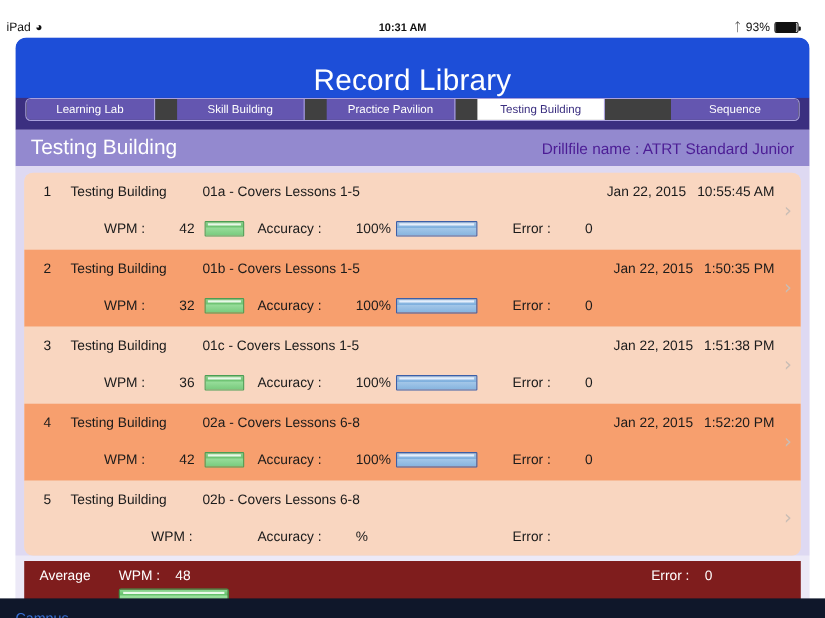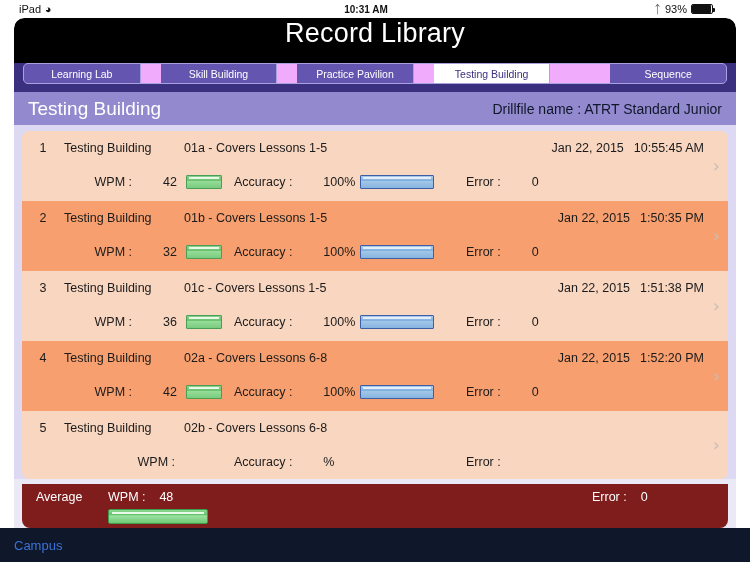--- a/index.html
+++ b/index.html
@@ -8,23 +8,24 @@
     background: #ffffff;
     font-family: "Liberation Sans", sans-serif;
     overflow: hidden;
   }
 
   
   .statusbar {
     height: 18px; width: 732px;
     background: #ffffff;
     display: flex; align-items: center;
-    padding: 0 19px;
+    padding: 0 6px;
     font-size: 11px; color: #111;
     position: relative;
+    margin-top: 16px;
   }
   .sb-left { display: flex; align-items: center; gap: 4px; }
   .sb-center {
     position: absolute; left: 0; right: 0;
     text-align: center; font-size: 10px; font-weight: bold; color: #111;
   }
   .sb-right {
     margin-left: auto; display: flex; align-items: center; gap: 4px;
     position: relative; z-index: 2;
   }
@@ -52,42 +53,42 @@
     position: absolute;
     left: 14px; top: 0px;
     width: 722px;
     background: #ece9f7;
     border-radius: 10px 10px 10px 10px;
     overflow: hidden;
   }
 
   
   .app-header {
-    background: #000000;
-    height: 45px;
-    display: flex; align-items: flex-start; justify-content: center;
+    background: #1d4ed8;
+    height: 55px;
+    display: flex; align-items: flex-end; justify-content: center;
     border-radius: 10px 10px 0 0;
   }
   .app-title {
     color: #ffffff; font-size: 27px; font-weight: normal;
     letter-spacing: 0.2px;
   }
 
   
   .tabbar-wrap {
     background: #3b2f80;
     padding: 0 9px 8px 9px;
   }
   .tabbar {
     display: flex;
     border: 1px solid #a9a0dd;
     border-radius: 5px;
     overflow: hidden;
     height: 21px;
-    background: #f0abfc;
+    background: #404040;
     gap: 20px;
   }
   .tab {
     flex: 1;
     display: flex; align-items: center; justify-content: center;
     font-size: 10.5px;
     color: #ffffff;
     background: #6456b0;
     border-right: 1px solid #a9a0dd;
     cursor: default;
@@ -97,21 +98,21 @@
   .tab.active { background: #ffffff; color: #3b2f80; }
 
   
   .subheader {
     background: #9389cf;
     height: 33px;
     display: flex; align-items: center;
     padding: 0 14px;
   }
   .sub-title { color: #ffffff; font-size: 19px; }
-  .sub-right { margin-left: auto; color: #0f172a; font-size: 14px; }
+  .sub-right { margin-left: auto; color: #4c1d95; font-size: 14px; }
 
   
   .list-area {
     background: #ded9f2;
     padding: 6px 8px 0 8px;
   }
   .list {
     background: #f6dac8;
     border-radius: 8px;
     overflow: hidden;

